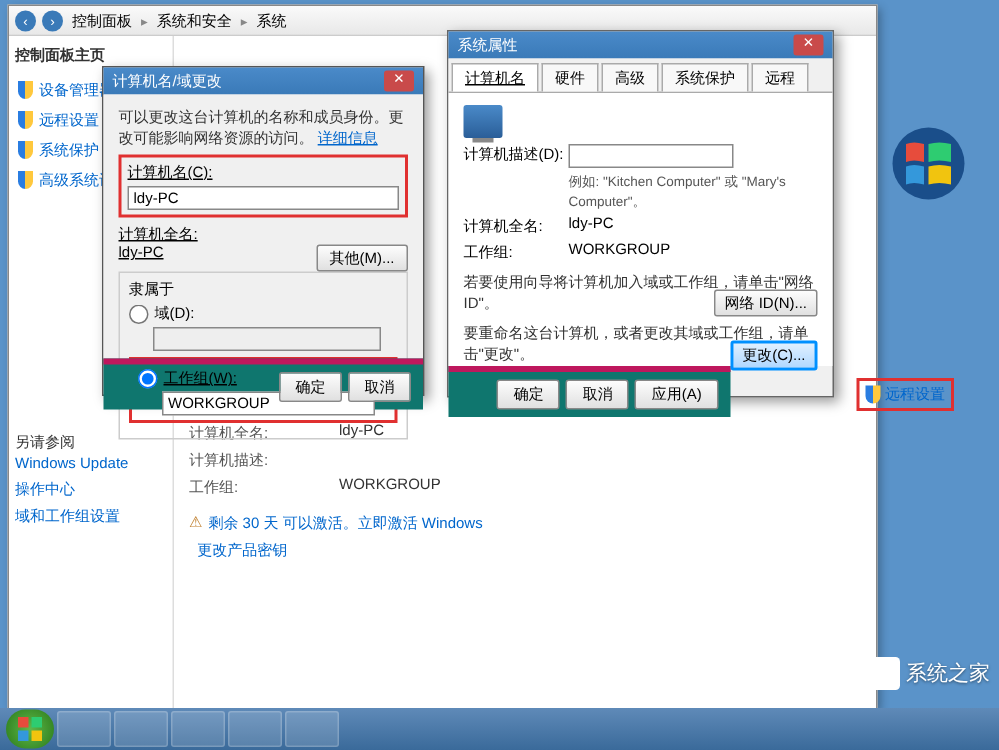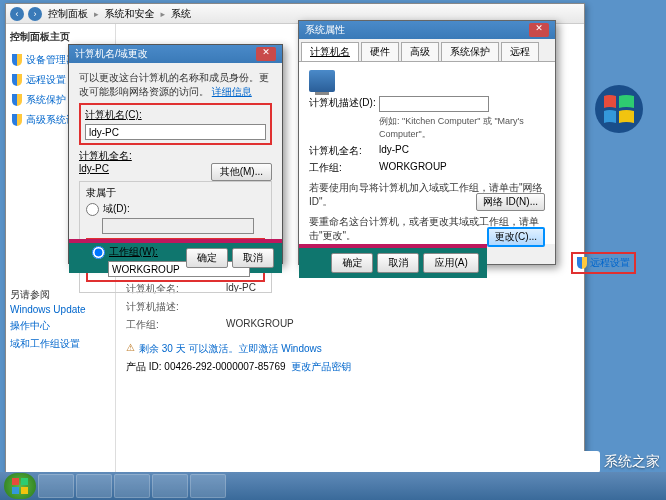--- a/index.html
+++ b/index.html
@@ -62,21 +62,21 @@
 .field-group { margin: 4px 0; text-decoration: underline; }
 .field-group.boxed { border: 2px solid #e03030; padding: 3px 4px; }
 .field-label { display: block; margin-bottom: 2px; }
 .text-input { width: 100%; border: 1px solid #888; padding: 1px 3px; font-size: 10px; height: 16px; }
 .radio-row { display: flex; align-items: center; gap: 4px; margin: 2px 0; }
 .radio-row input { margin: 0; }
 .fieldset { border: 1px solid #ccc; padding: 4px 6px 6px; margin-top: 2px; }
 .btn-more { float: right; padding: 1px 8px; }
 
 
-.brand { position: absolute; bottom: 27px; right: 6px; color: #fff; font-size: 14px; text-shadow: 0 1px 2px rgba(0,0,0,0.5); display: flex; align-items: center; gap: 4px; }
+.brand { position: absolute; bottom: 40px; right: 6px; color: #fff; font-size: 14px; text-shadow: 0 1px 2px rgba(0,0,0,0.5); display: flex; align-items: center; gap: 4px; }
 .brand-logo { width: 22px; height: 22px; background: #fff; border-radius: 3px; position: relative; }
 .brand-sub { position: absolute; bottom: 18px; right: 8px; color: #e0e8f0; font-size: 9px; }
 .taskbar { position: absolute; bottom: 0; left: 0; width: 100%; height: 28px; background: linear-gradient(#5f8ab8,#3a6a9a); display: flex; align-items: center; padding: 0 4px; gap: 2px; }
 .start-btn { width: 32px; height: 26px; border-radius: 13px; background: radial-gradient(circle,#5fb84a,#2a7a1a); display: flex; align-items: center; justify-content: center; cursor: pointer; }
 .start-btn svg { width: 18px; height: 18px; }
 .task-item { width: 36px; height: 24px; background: rgba(255,255,255,0.15); border: 1px solid rgba(255,255,255,0.2); border-radius: 2px; cursor: pointer; }
 </style>
 </head>
 <body>
 
@@ -138,21 +138,21 @@
         </div>
       <div class="kv-row">
           <span class="kv-key">工作组:</span>
           <span class="kv-val">WORKGROUP</span>
         </div>
       <div class="windows-activate">
         <div class="kv-row">
             <span style="color:#c08030;margin-right:4px;">⚠</span>
             <span class="act-link">剩余 30 天 可以激活。立即激活 Windows</span>
           </div>
-        <div class="kv-row"><span>产品 ID: 00426-292-0000007-85769</span>&nbsp;&nbsp;<span class="act-link">更改产品密钥</span></div>
+        <div class="kv-row">&nbsp;&nbsp;<span class="act-link">更改产品密钥</span></div>
       </div>
       <div class="change-settings">
         <span class="shield-small"></span>
         <span>远程设置</span>
       </div>
       <div class="win-logo-big">
         <svg viewBox="0 0 50 50">
             <circle cx="25" cy="25" r="24" fill="#1a4e8a"></circle>
             <path d="M10 12 Q15 10 22 12 L22 24 Q15 22 10 24 Z" fill="#e74c3c"></path>
             <path d="M25 12 Q32 10 40 12 L40 24 Q32 22 25 24 Z" fill="#2ecc71"></path>

